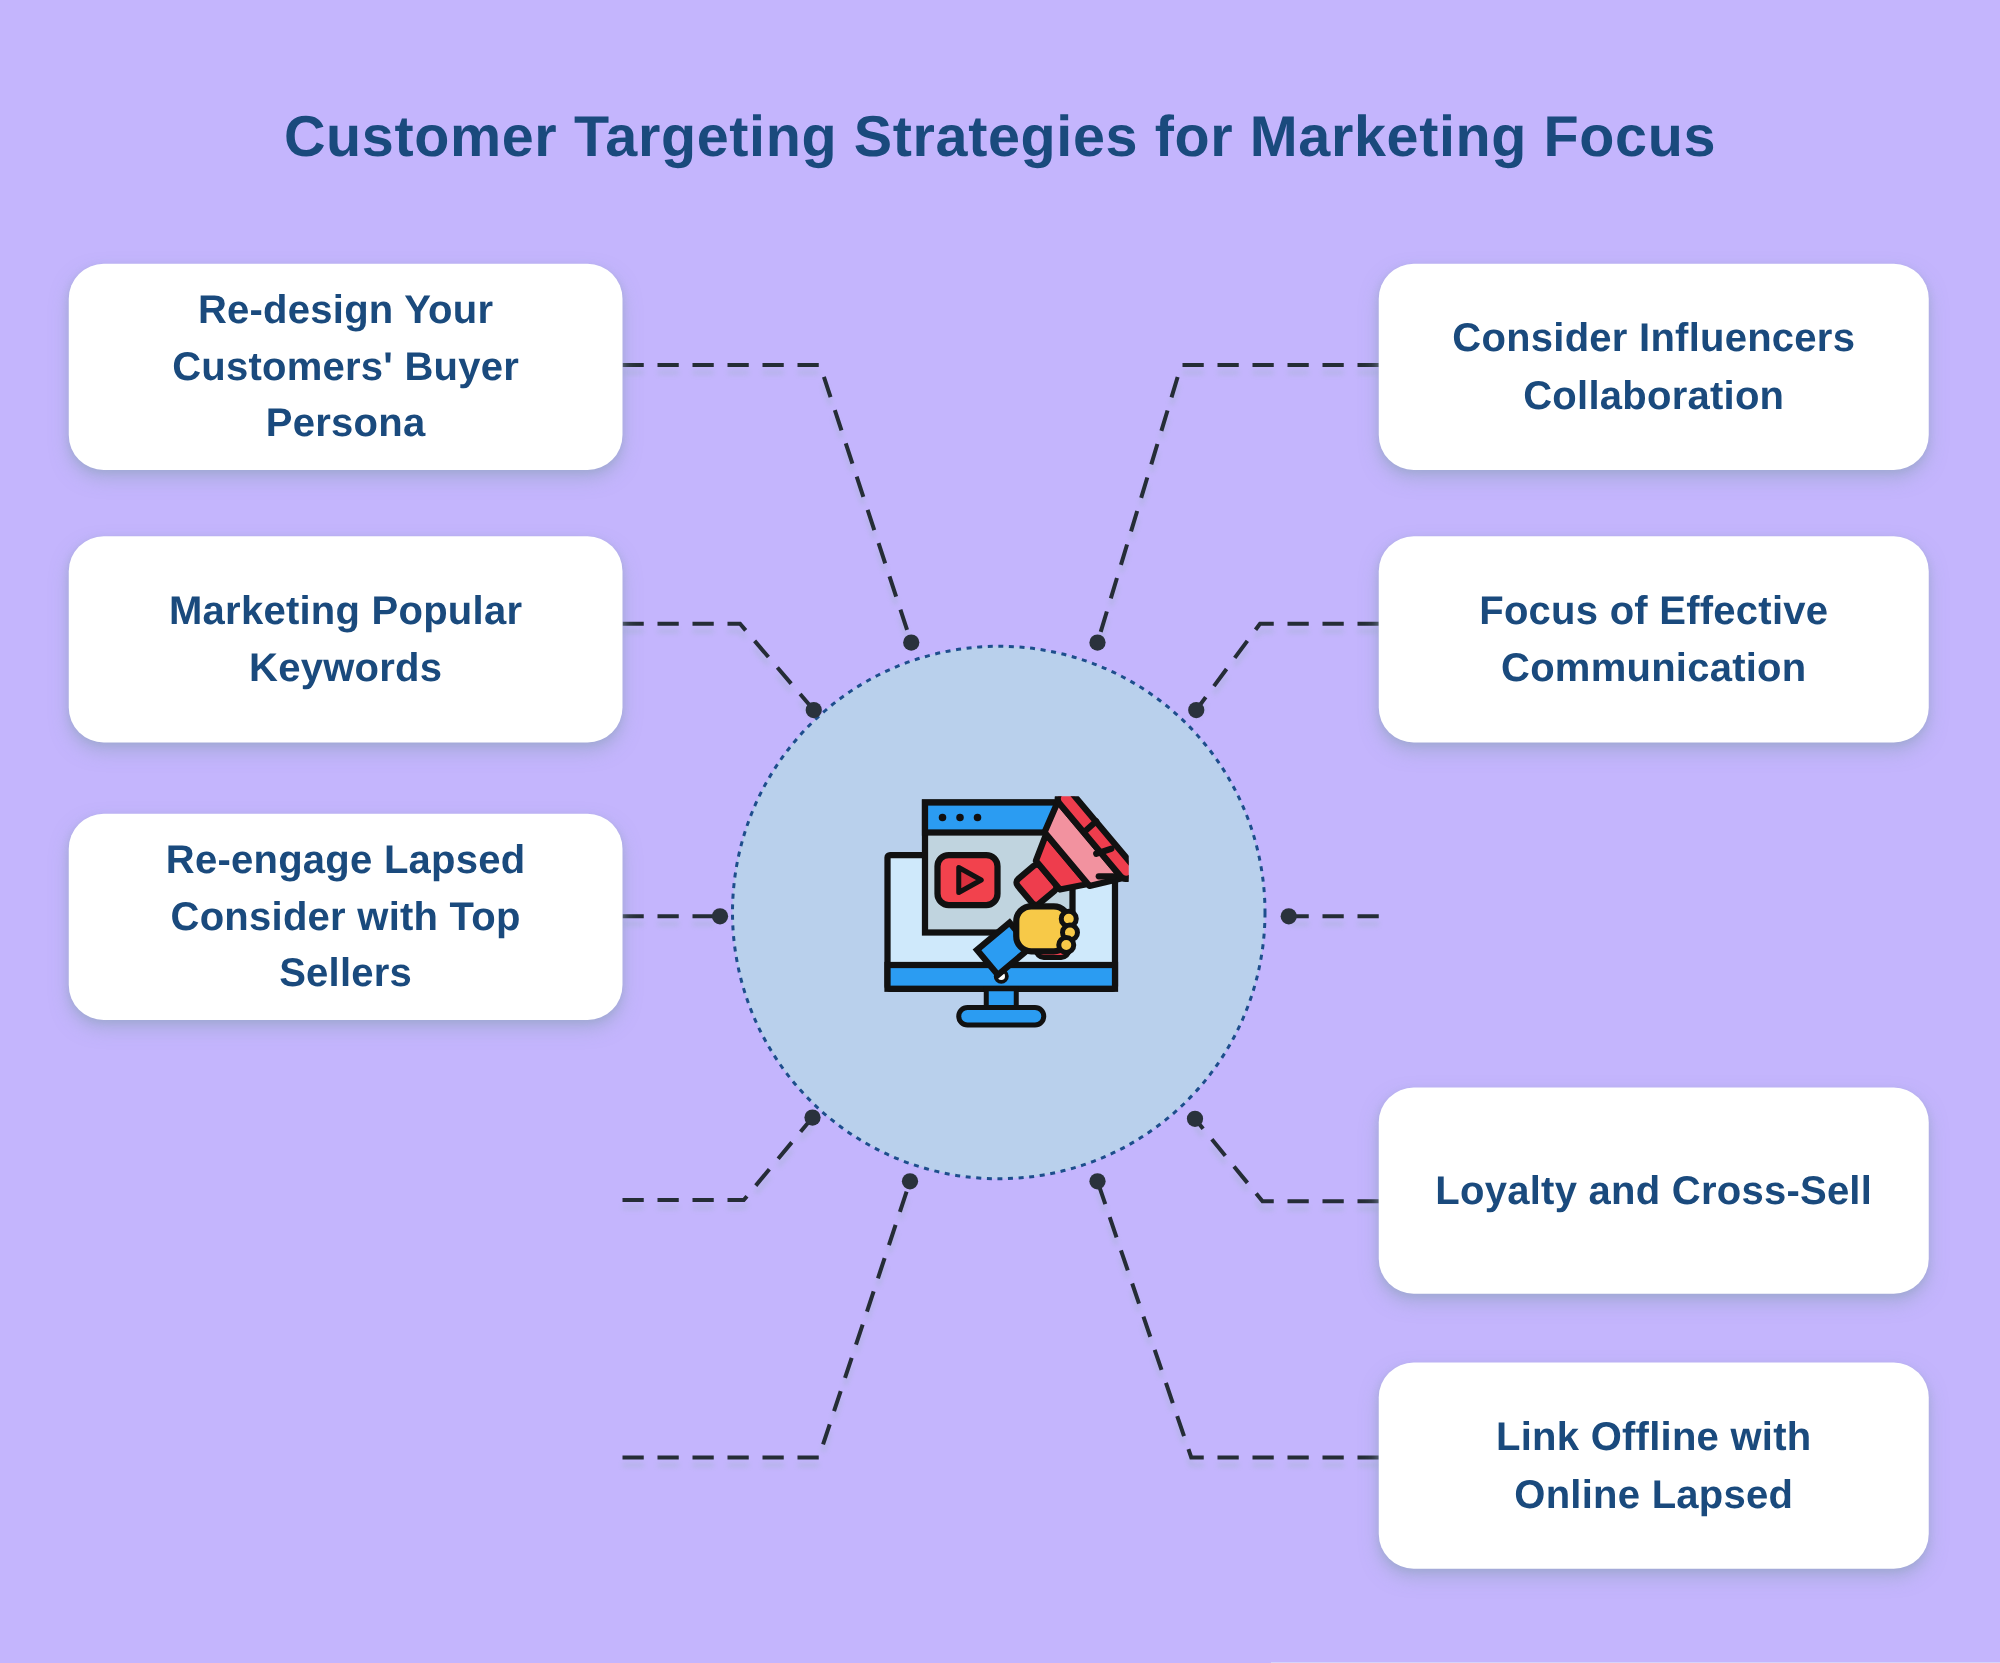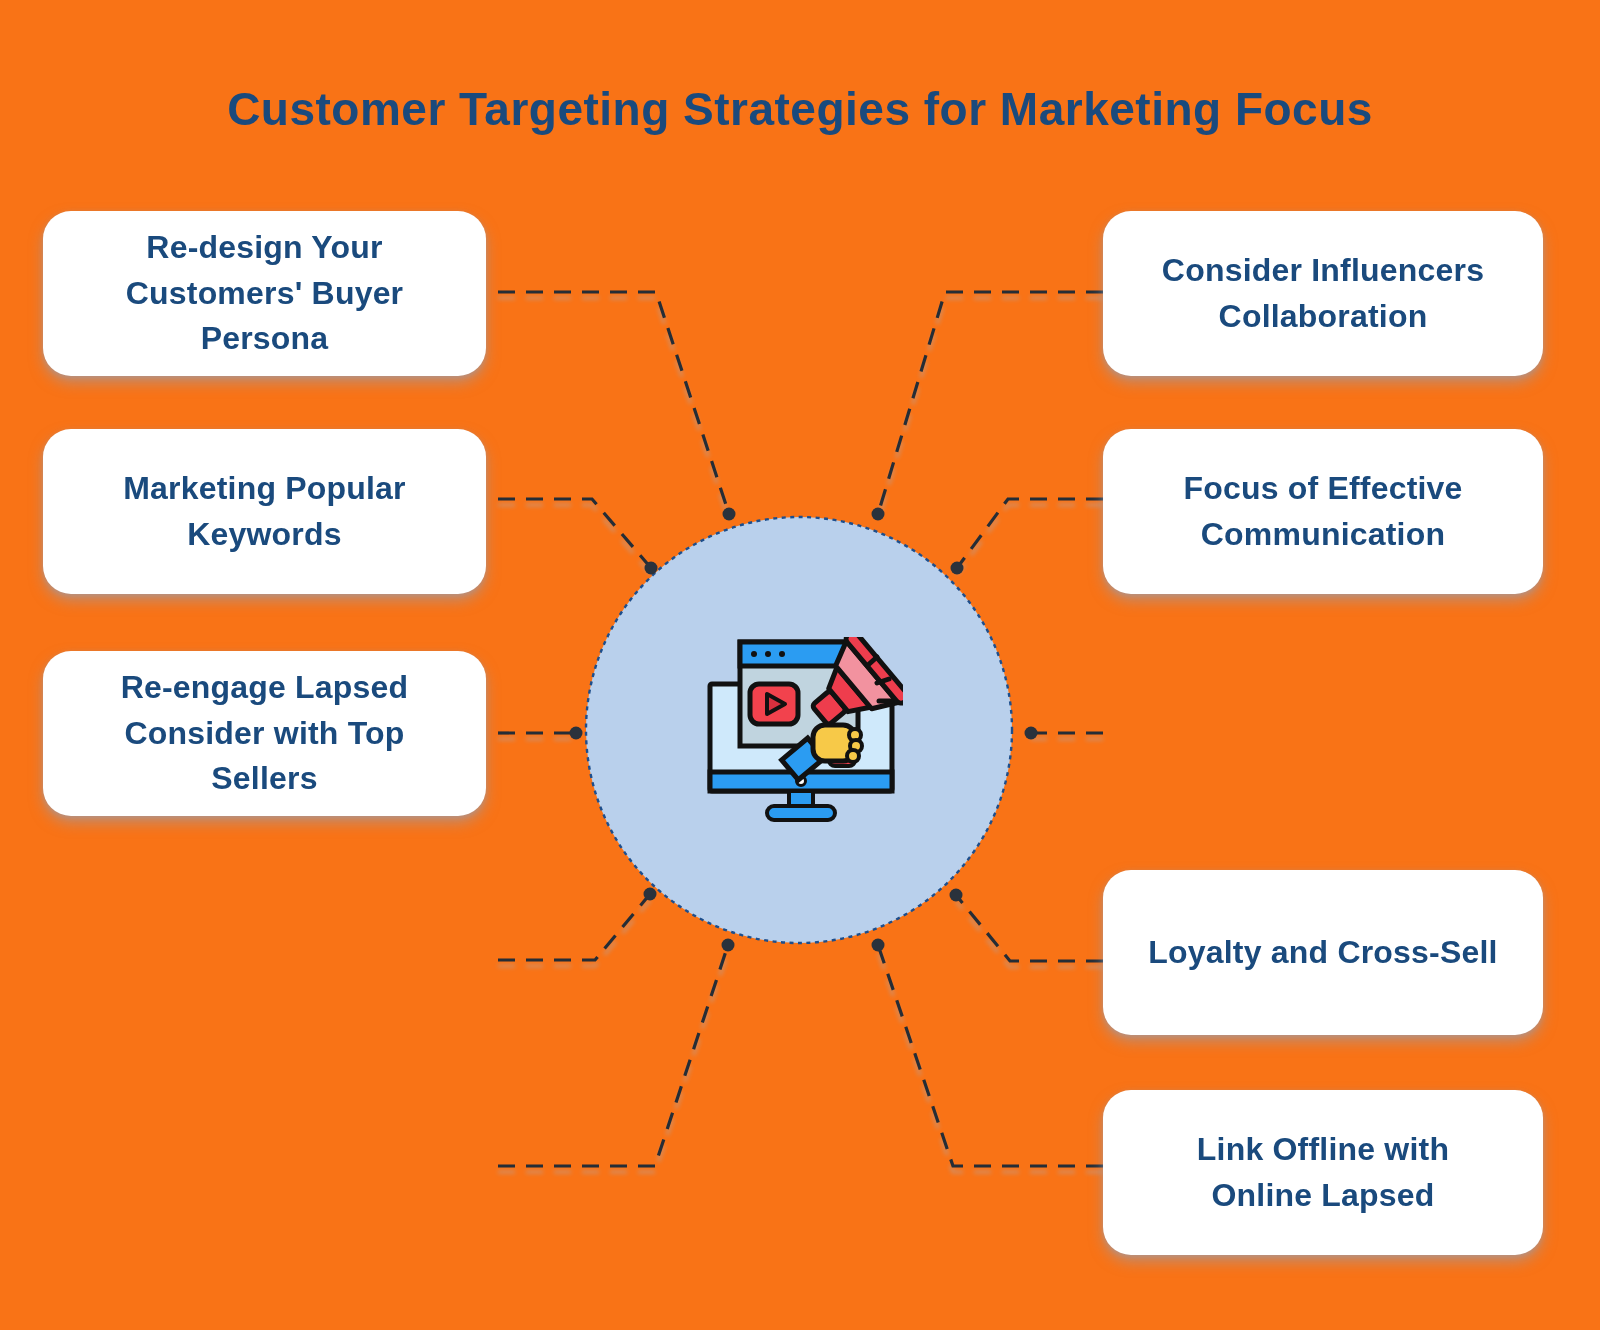--- a/index.html
+++ b/index.html
@@ -1,34 +1,34 @@
 <!DOCTYPE html>
 <html><head>
 <meta charset="utf-8">
 <style>
   html,body{margin:0;padding:0;background:#e4eefa;}
   #canvas{
     position:relative;width:1600px;height:1330px;overflow:hidden;
-    background:#f97316;
+    background:#c4b5fd;
     font-family:"Liberation Sans","DejaVu Sans",sans-serif;
   }
   #underlay{position:absolute;left:0;top:0;width:1600px;height:1330px;}
   .page-title{
     position:absolute;left:0;top:82px;width:1600px;
     text-align:center;font-size:46px;font-weight:bold;
     color:#1a4a7d;letter-spacing:.5px;
   }
   .card{
     position:absolute;width:443px;height:165px;background:#ffffff;
     border-radius:28px;box-sizing:border-box;padding:0 40px;
     display:flex;align-items:center;justify-content:center;
     box-shadow:0 7px 14px rgba(144,163,192,.50),0 2px 5px rgba(144,163,192,.35);
   }
   .card.right{width:440px;left:1103px;}
-  .card.left{left:43px;}
+  .card.left{left:55px;}
   .card-label{
     width:100%;text-align:center;white-space:pre-line;
     font-size:32px;line-height:1.42;font-weight:bold;color:#1a4a7d;
     letter-spacing:.2px;
   }
   .t1{top:211px}.t2{top:429px}.t3{top:651px}.t4{top:870px}.t5{top:1090px}
   #center-illustration{position:absolute;left:703px;top:637px;width:200px;height:186px;}
 </style>
 </head>
 <body>

